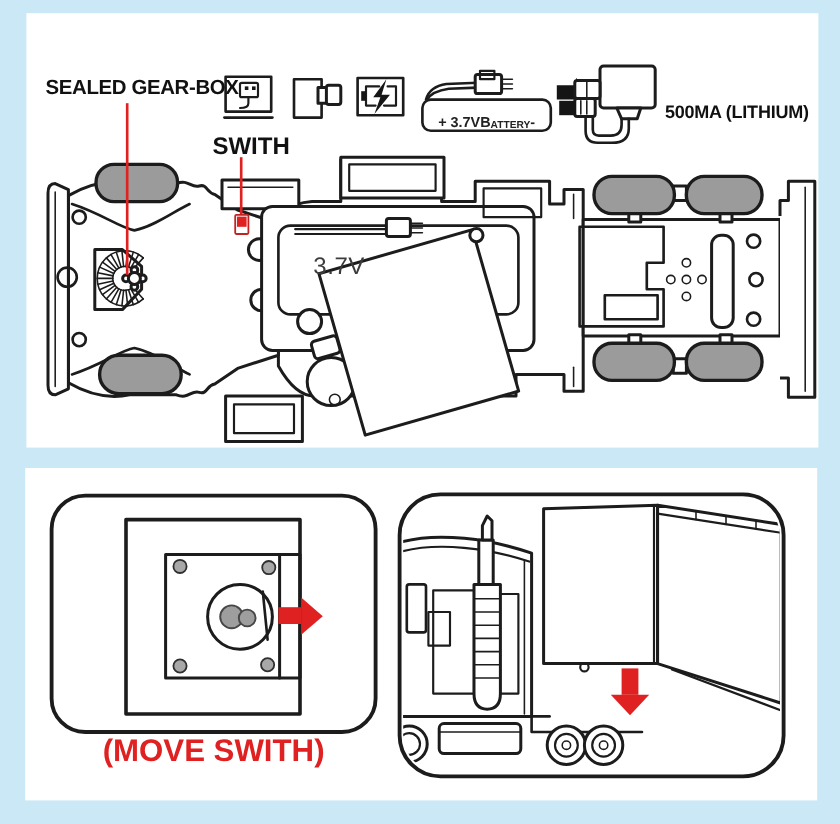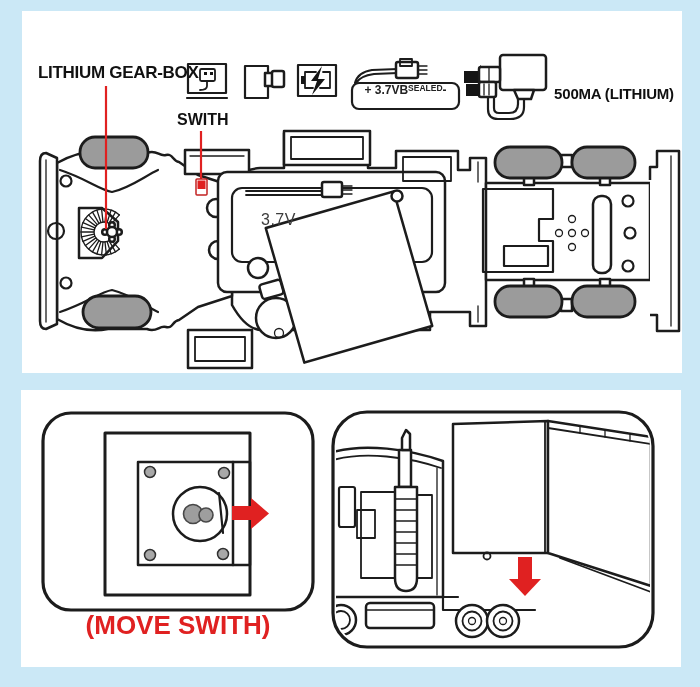--- a/index.html
+++ b/index.html
@@ -5,23 +5,23 @@
   :root{ --bg:#cbe8f6; --line:#1c1c1c; --red:#e02121; --wheel:#9b9b9b; --panel:#ffffff; }
   html,body{margin:0;padding:0;}
   body{width:700px;height:687px;position:relative;overflow:hidden;background:var(--bg);
        font-family:"Liberation Sans", sans-serif;}
   .panel{position:absolute;background:var(--panel);}
   .panel-top{left:22px;top:11px;width:660px;height:362px;}
   .panel-bottom{left:21px;top:390px;width:660px;height:277px;}
   svg.art{position:absolute;left:0;top:0;z-index:2;pointer-events:none;}
   .label{position:absolute;z-index:3;color:#111;}
   .gearbox{left:38px;top:63px;font-size:17px;font-weight:800;letter-spacing:-0.3px;}
-  .swith{left:177px;top:111px;font-size:16px;font-weight:800;}
-  .voltage{left:261px;top:211px;font-size:16px;font-weight:500;color:#3c3c3c;letter-spacing:.5px;}
-  .pack-label{left:352px;top:83px;width:107px;height:26px;display:flex;align-items:flex-start;
+  .swith{left:177px;top:111px;font-size:20px;font-weight:800;}
+  .voltage{left:261px;top:211px;font-size:20px;font-weight:500;color:#3c3c3c;letter-spacing:.5px;}
+  .pack-label{left:352px;top:83px;width:107px;height:26px;display:flex;align-items:flex-end;
       justify-content:center;font-size:12px;font-weight:700;color:#222;}
   .pack-label .sm{font-size:8.5px;}
   .note{left:544px;top:51px;width:140px;text-align:center;font-size:15px;font-weight:800;
       line-height:17px;letter-spacing:-0.2px;color:#101010;white-space:pre;}
   .movelock{left:43px;top:610px;width:270px;text-align:center;font-size:26px;font-weight:900;
       color:var(--red);}
   
   .ln{fill:none;stroke:var(--line);stroke-width:2.2;stroke-linecap:round;stroke-linejoin:round;}
   .w25{stroke-width:2.5;} .w3{stroke-width:3;} .w32{stroke-width:3.2;}
   .thin{stroke-width:1.3;} .t18{stroke-width:1.8;}
@@ -297,25 +297,25 @@
           <circle class="ln t18" cx="487" cy="556" r="3.5"></circle>
         </g>
         <g>
           <rect class="redf" x="518" y="557" width="14" height="22"></rect>
           <path class="redf" d="M509,579 L541,579 L525,596 Z"></path>
         </g>
       </g>
     </g>
   </svg>
 
-  <div class="label gearbox">LITHIUM GEAR-BOX</div>
+  <div class="label gearbox">SEALED GEAR-BOX</div>
   <div class="label swith">SWITH</div>
   <div class="label voltage">3.7V</div>
   <div class="label pack-label">
       <span>+ 3.7VB</span>
-      <span class="sm">SEALED</span>
+      <span class="sm">ATTERY</span>
       <span> -</span>
     </div>
   <div class="label note">
     <div>500MA (LITHIUM)</div>
   </div>
   <div class="label movelock">(MOVE SWITH)</div>
 </div>
 
 </body></html>

